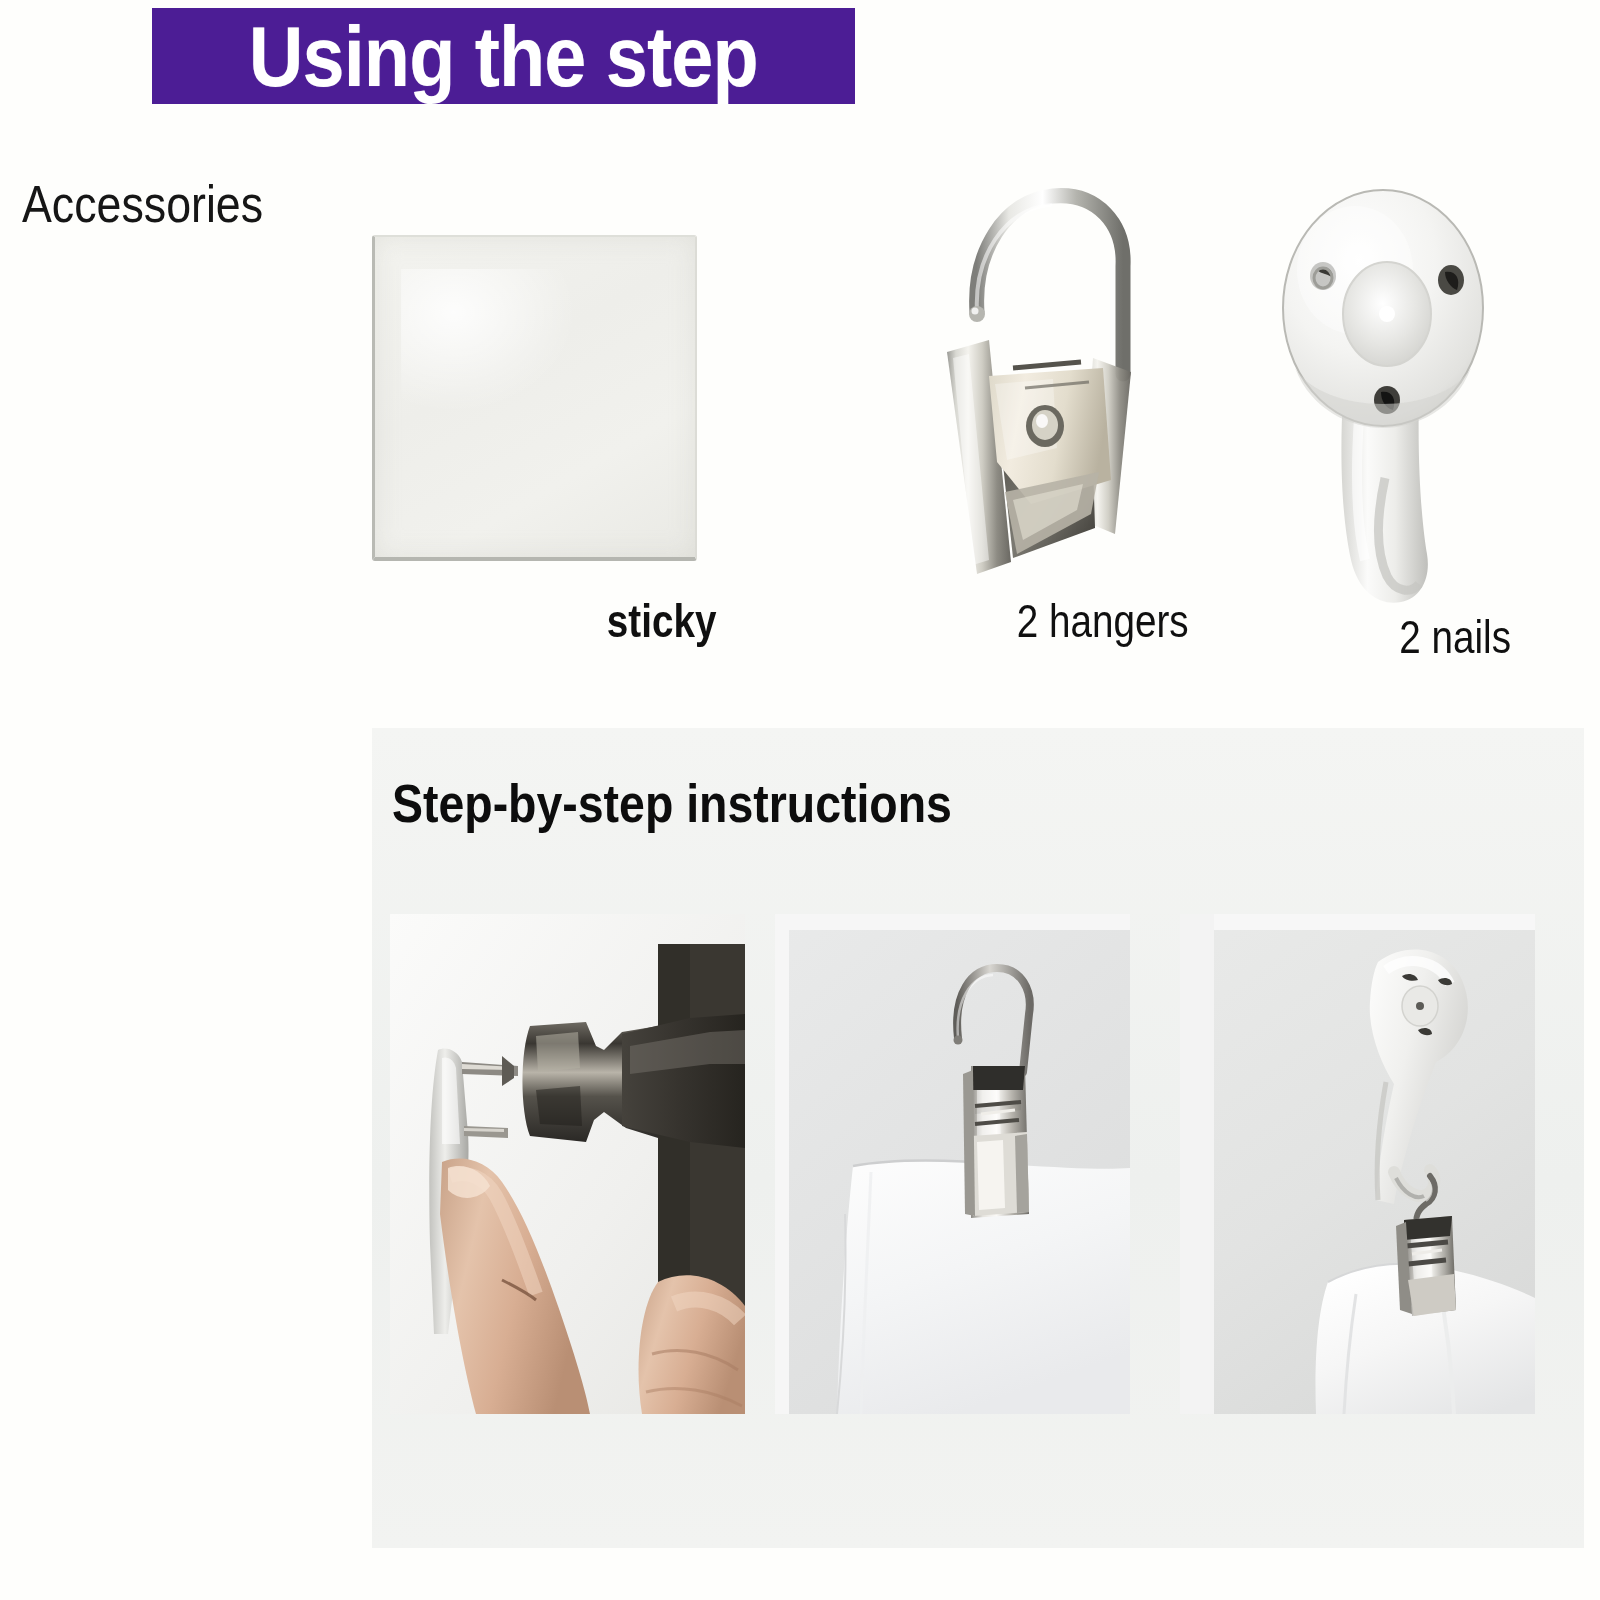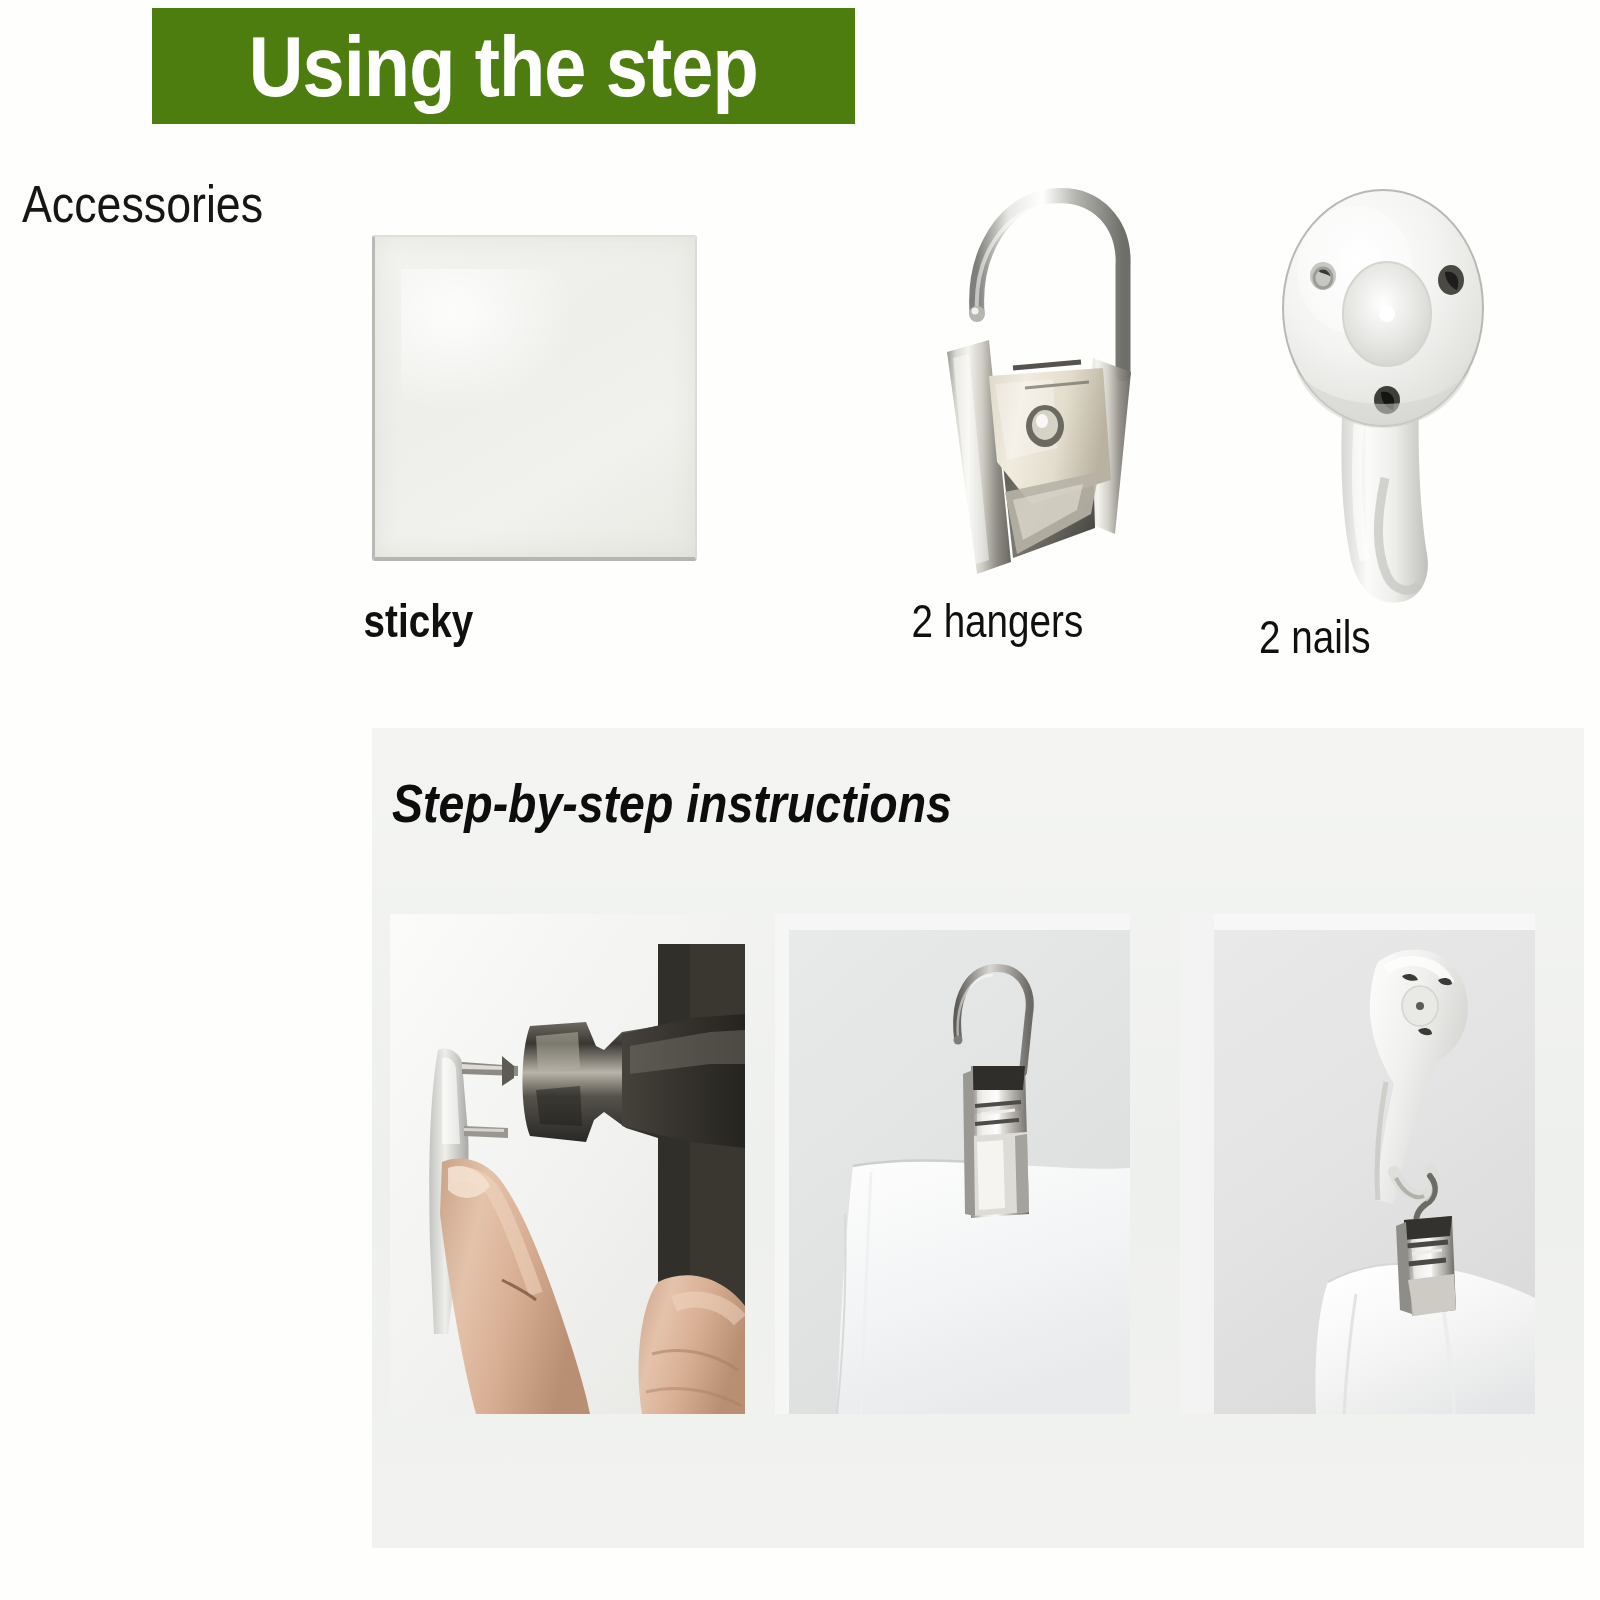--- a/index.html
+++ b/index.html
@@ -18,22 +18,22 @@
     background: #fefefc;
     overflow: hidden;
   }
 
   
   .title-banner {
     position: absolute;
     left: 152px;
     top: 8px;
     width: 703px;
-    height: 116px;
-    background: #4d7c0f;
+    height: 96px;
+    background: #4c1d95;
     display: flex;
     align-items: center;
     justify-content: center;
   }
   .title-text {
     color: #ffffff;
     font-size: 86px;
     font-weight: bold;
     letter-spacing: -1px;
     transform: scaleX(0.88);
@@ -59,21 +59,21 @@
   
   .accessories-row {
     position: absolute;
     left: 330px;
     top: 150px;
     width: 1200px;
     height: 520px;
   }
   .acc-item {
     position: absolute;
-    text-align: left;
+    text-align: right;
   }
   .acc-caption {
     position: absolute;
     width: 100%;
     top: 448px;
     font-size: 46px;
     color: #101010;
     transform: scaleX(0.84);
     white-space: nowrap;
     line-height: 1;
@@ -111,21 +111,20 @@
   #acc-nail { left: 905px; top: 16px; width: 300px; height: 500px; }
 
   
   .step-panel {
     position: absolute;
     left: 372px;
     top: 728px;
     width: 1212px;
     height: 820px;
     background: linear-gradient(180deg, #f4f5f3 0%, #eef0ee 55%, #f2f3f1 100%);
-    font-style: italic;
   }
   .step-heading {
     position: absolute;
     left: 20px;
     top: 48px;
     font-size: 54px;
     font-weight: bold;
     color: #0d0d0d;
     transform: scaleX(0.86);
     transform-origin: left center;

